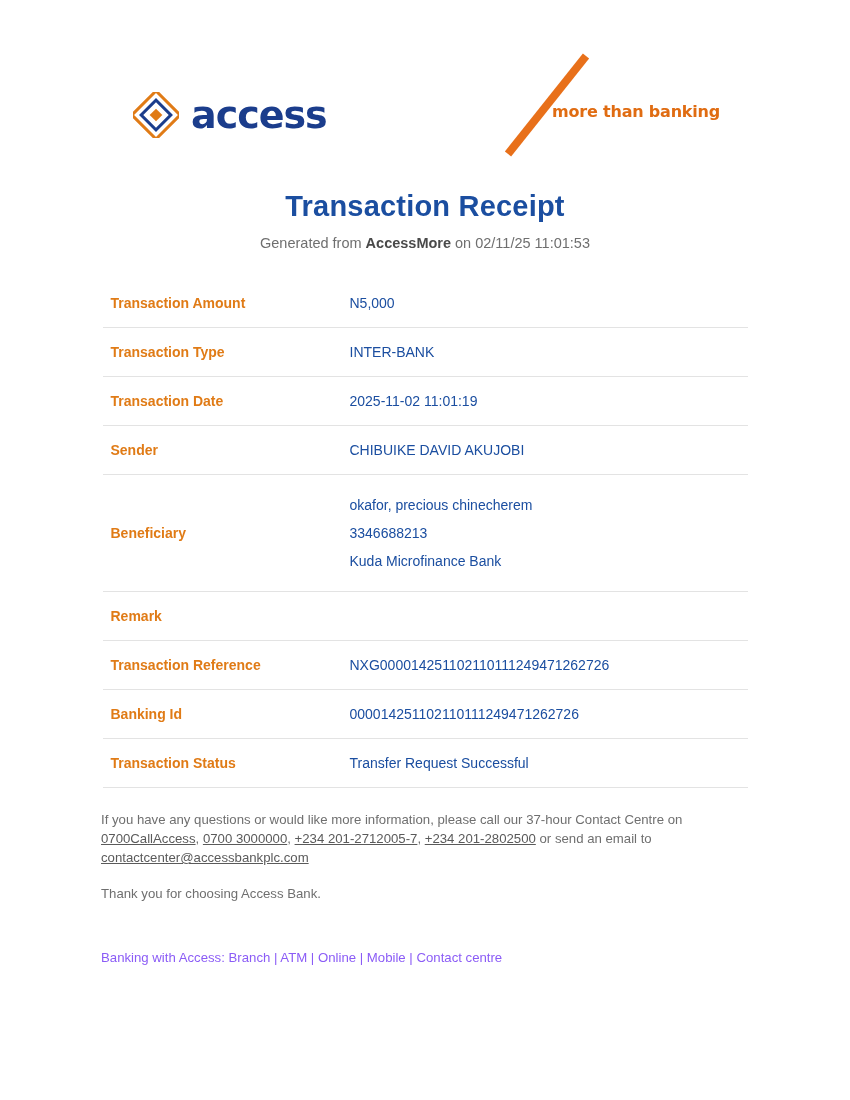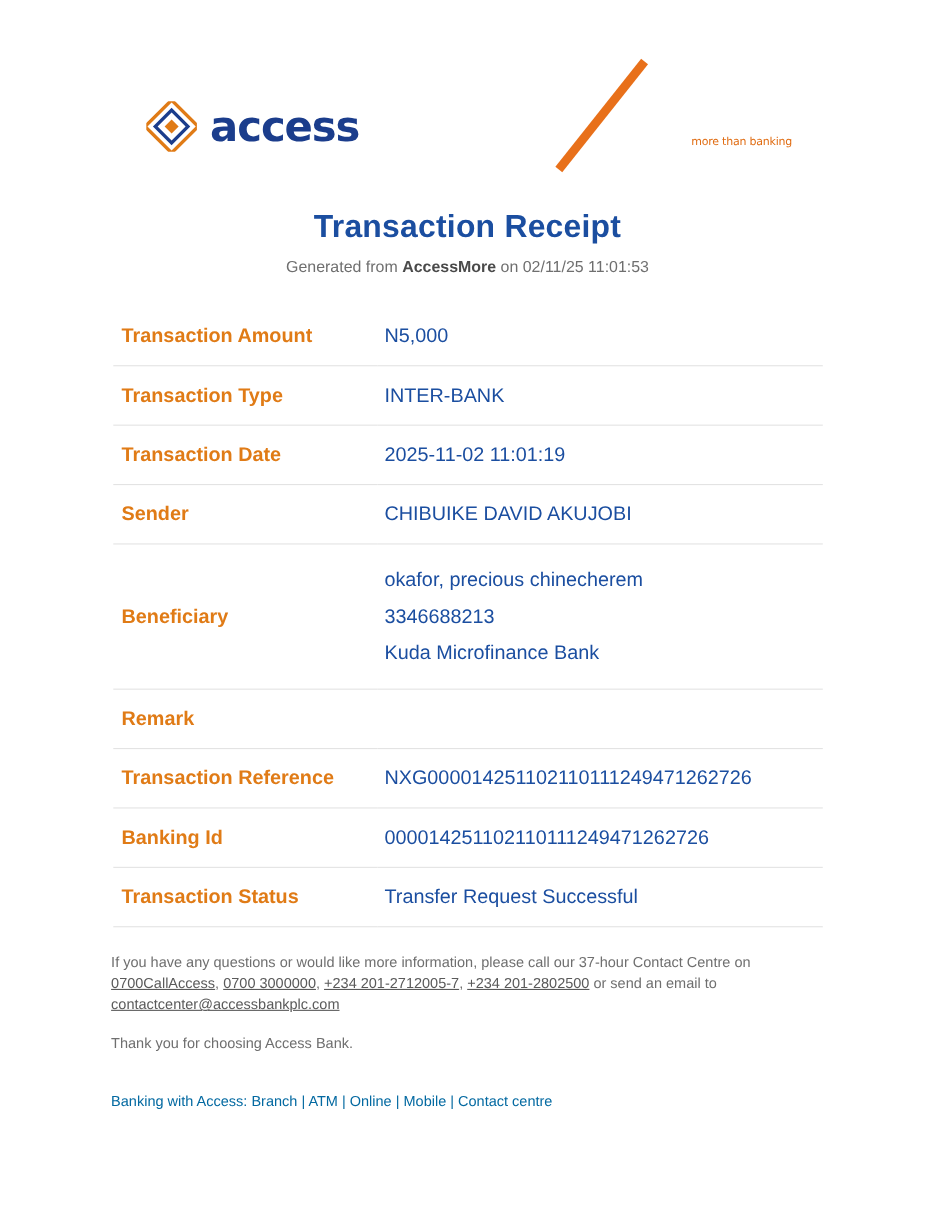--- a/index.html
+++ b/index.html
@@ -60,24 +60,24 @@
   .tagline-slash {
     position: absolute;
     left: 10px;
     top: 0px;
     width: 96px;
     height: 110px;
   }
   .tagline-text {
     position: absolute;
     right: 0;
-    top: 74px;
+    top: 52px;
     font-family: "DejaVu Sans", sans-serif;
-    font-size: 10px;
-    font-weight: normal;
+    font-size: 16px;
+    font-weight: bold;
     color: #e06c12;
     letter-spacing: -0.2px;
   }
 
   
   .title {
     text-align: center;
     font-size: 29px;
     font-weight: bold;
     color: #1b4ea0;
@@ -100,21 +100,21 @@
     margin: 28px auto 0 auto;
     width: 645px;
     border-collapse: collapse;
   }
   .receipt-table tr {
     border-bottom: 1px solid #e3e3e3;
   }
   .receipt-table td {
     padding: 16px 0 16px 0;
     vertical-align: middle;
-    font-size: 18px;
+    font-size: 14px;
   }
   .receipt-table td.label {
     width: 232px;
     color: #e07b16;
     font-weight: bold;
     padding-left: 8px;
   }
   .receipt-table td.value {
     color: #1b4ea0;
     padding-left: 7px;
@@ -135,22 +135,22 @@
     line-height: 1.45;
   }
   .footer a {
     color: #5a5a5a;
     text-decoration: underline;
   }
   .footer .thanks {
     margin-top: 17px;
   }
   .footer .banking {
-    margin-top: 32px;
-    color: #0369a1;
+    margin-top: 44px;
+    color: #8b5cf6;
   }
 </style>
 </head>
 <body>
 
 <div class="page">
 
   <div class="header">
 
     <div class="logo-block">

